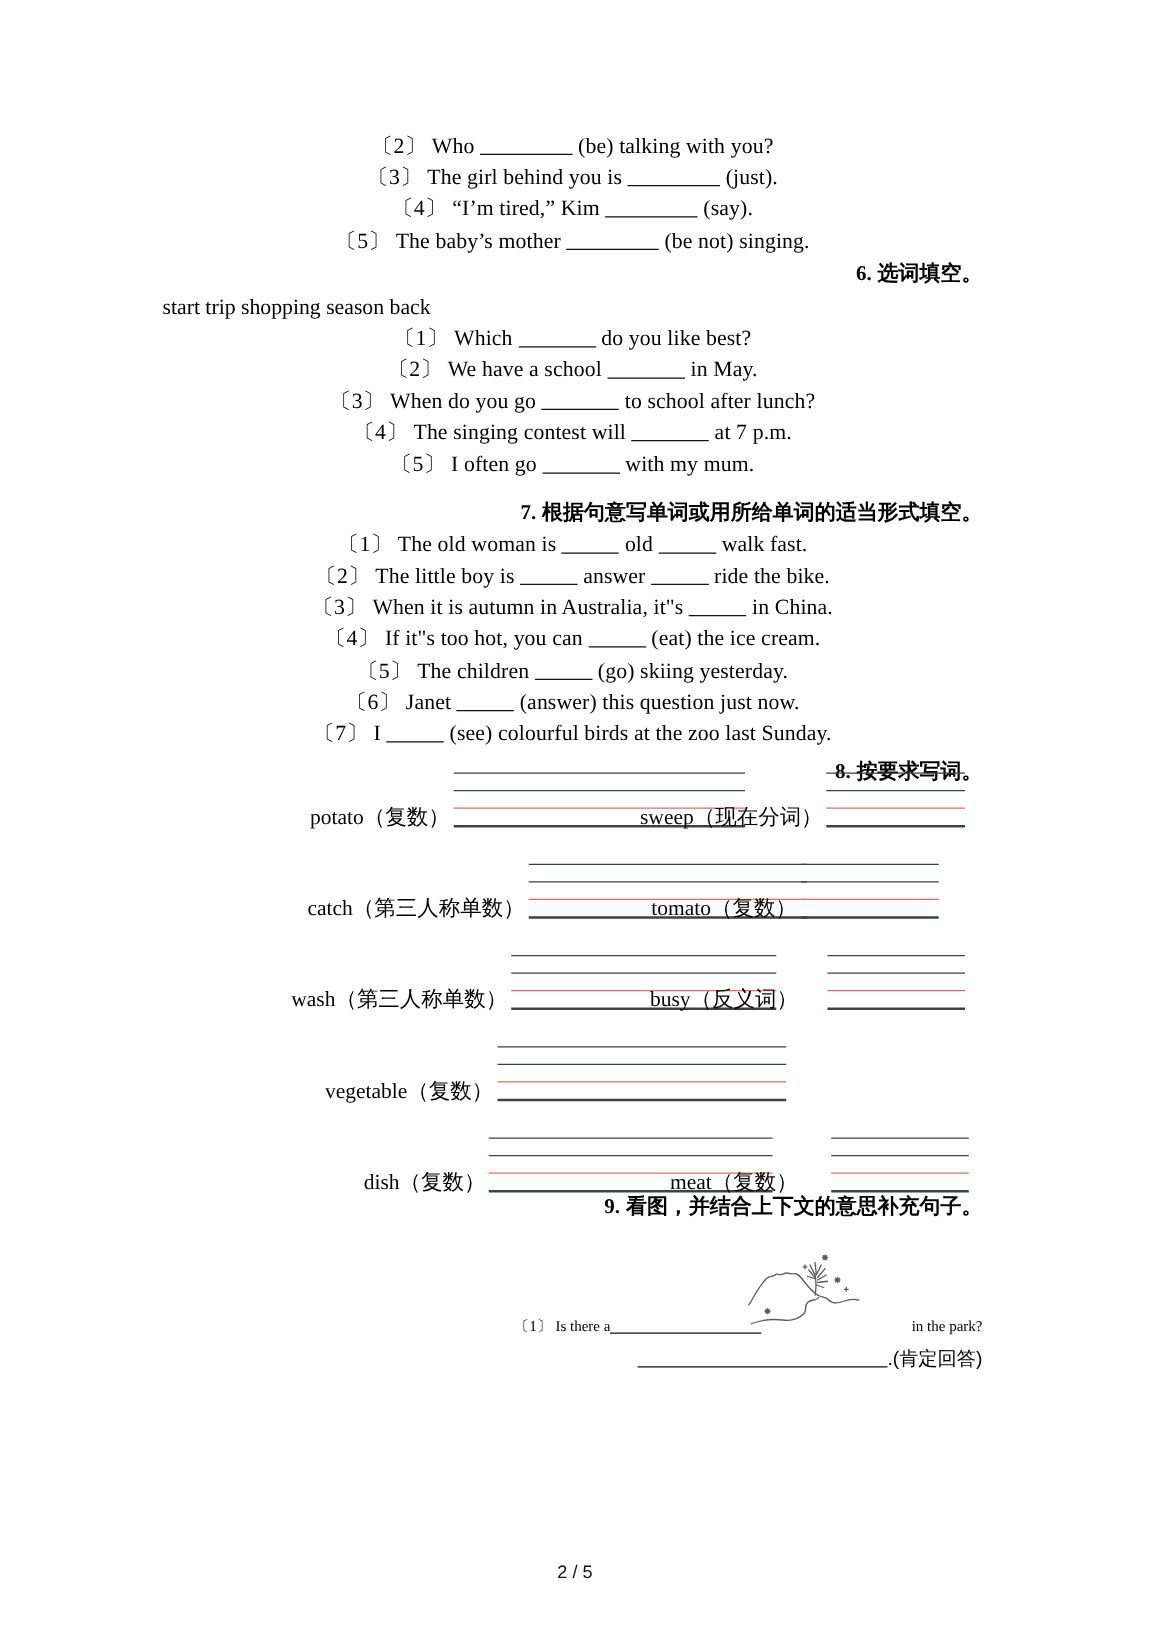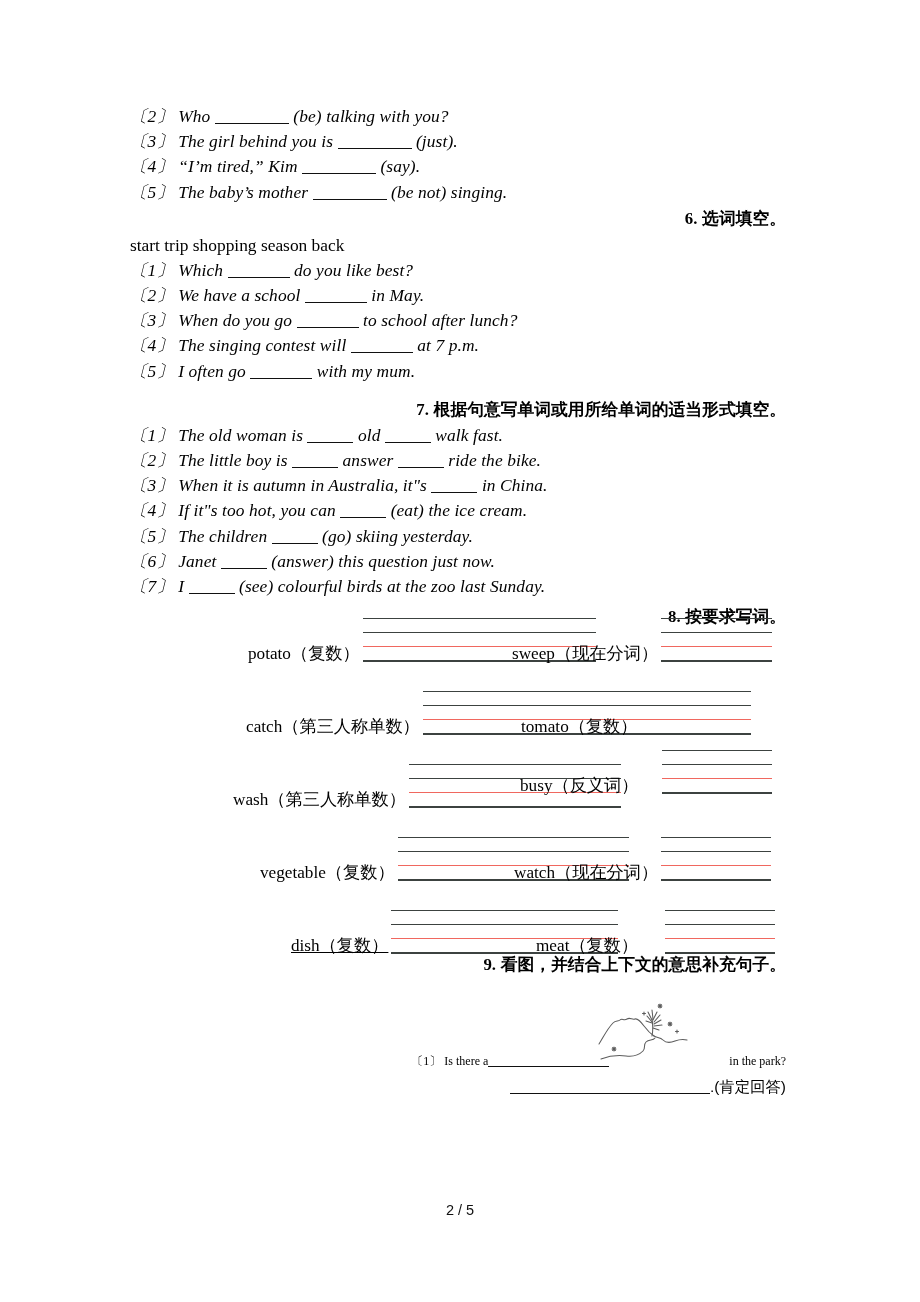--- a/index.html
+++ b/index.html
@@ -26,26 +26,25 @@
 
   
   .content {
     position: absolute;
     left: 130px;
     top: 104px;
     width: 656px;
   }
 
   .line {
-    text-align: left;
+    text-align: center;
     font-size: 17.4px;
     line-height: 25.2px;
     white-space: nowrap;
     letter-spacing: 0.1px;
-    font-style: italic;
   }
 
   
   .blank {
     display: inline-block;
     border-bottom: 1.4px solid #111;
     vertical-align: -2px;
   }
   .blank.w1 { width: 74px; }
   .blank.w2 { width: 62px; }
@@ -172,21 +171,21 @@
   }
   .cnsmall {
     font-family: "Liberation Sans", "DejaVu Sans", sans-serif;
     font-size: 15.4px;
   }
 
   
   .footer {
     position: absolute;
     left: 0;
-    top: 1202px;
+    top: 1250px;
     width: 920px;
     text-align: center;
     font-family: "Liberation Sans", "DejaVu Sans", sans-serif;
     font-size: 14.5px;
     color: #111;
   }
 </style>
 </head>
 <body>
 
@@ -283,54 +282,45 @@
     <div class="grid-row">
       <div class="cell" style="left: 103px; bottom: 6px;">
         <span class="wlabel">wash（第三人称单数）</span>
         <span class="rules" style="width: 212px;">
             <i class="r1"></i>
             <i class="r2"></i>
             <i class="r3"></i>
             <i class="r4"></i>
           </span>
       </div>
-      <div class="cell" style="left: 390px; bottom: 20px; gap: 21px;">
+      <div class="cell" style="left: 390px; bottom: 6px; gap: 21px;">
         <span class="wlabel">busy（反义词）</span>
         <span class="rules" style="width: 110px;">
             <i class="r1"></i>
             <i class="r2"></i>
             <i class="r3"></i>
             <i class="r4"></i>
           </span>
       </div>
     </div>
 
     <div class="grid-row">
       <div class="cell" style="left: 100px; bottom: 6px; margin-left: 30px;">
         <span class="wlabel">vegetable（复数）</span>
         <span class="rules" style="width: 231px;">
             <i class="r1"></i>
             <i class="r2"></i>
             <i class="r3"></i>
             <i class="r4"></i>
           </span>
       </div>
-      <div class="cell" style="left: 384px; bottom: 6px;">
-        <span class="wlabel">watch（现在分词）</span>
-        <span class="rules" style="width: 110px;">
-            <i class="r1"></i>
-            <i class="r2"></i>
-            <i class="r3"></i>
-            <i class="r4"></i>
-          </span>
-      </div>
-    </div>
-
-    <div class="grid-row">
-      <div class="cell" style="left: 161px; bottom: 6px; text-decoration: underline;">
+    </div>
+
+    <div class="grid-row">
+      <div class="cell" style="left: 161px; bottom: 6px;">
         <span class="wlabel">dish（复数）</span>
         <span class="rules" style="width: 227px;">
             <i class="r1"></i>
             <i class="r2"></i>
             <i class="r3"></i>
             <i class="r4"></i>
           </span>
       </div>
       <div class="cell" style="left: 406px; bottom: 6px; gap: 24px;">
         <span class="wlabel">meat（复数）</span>

